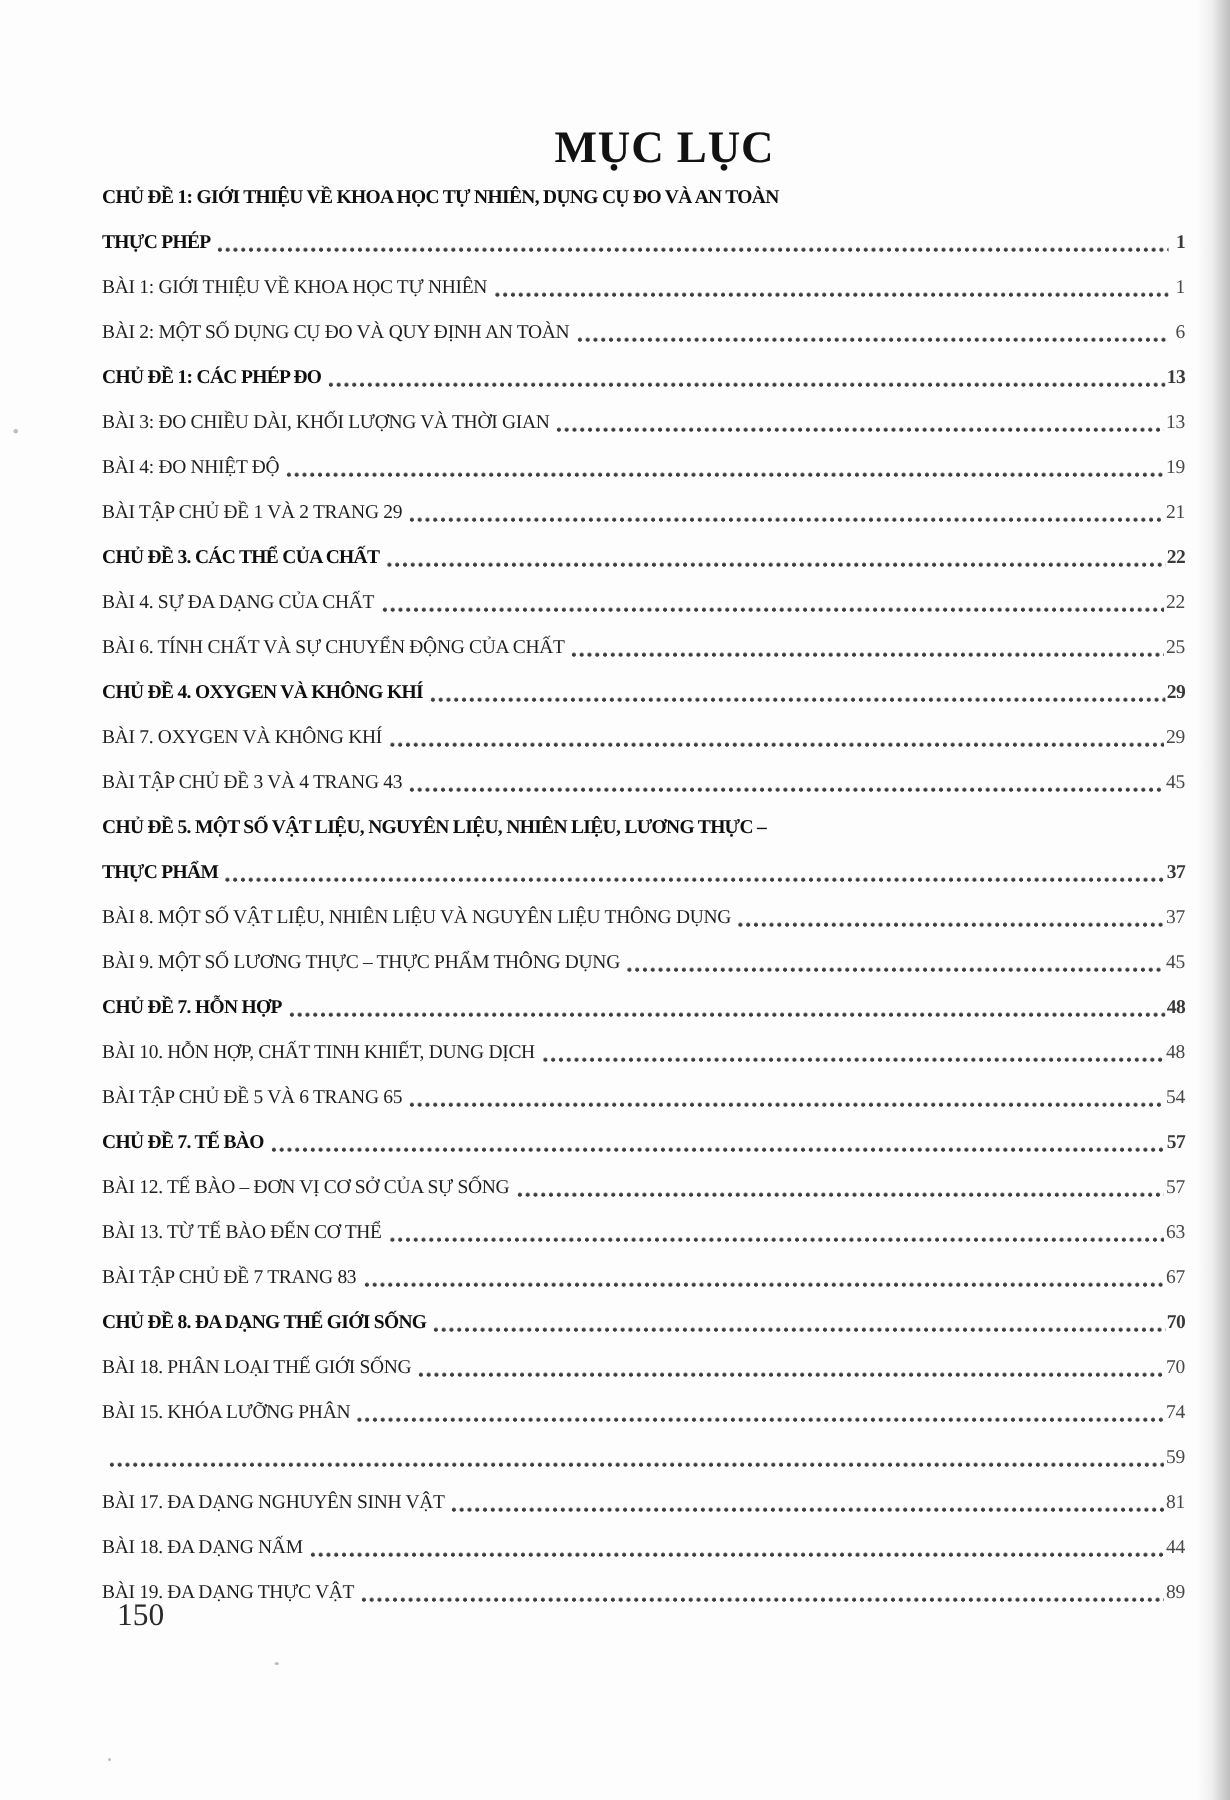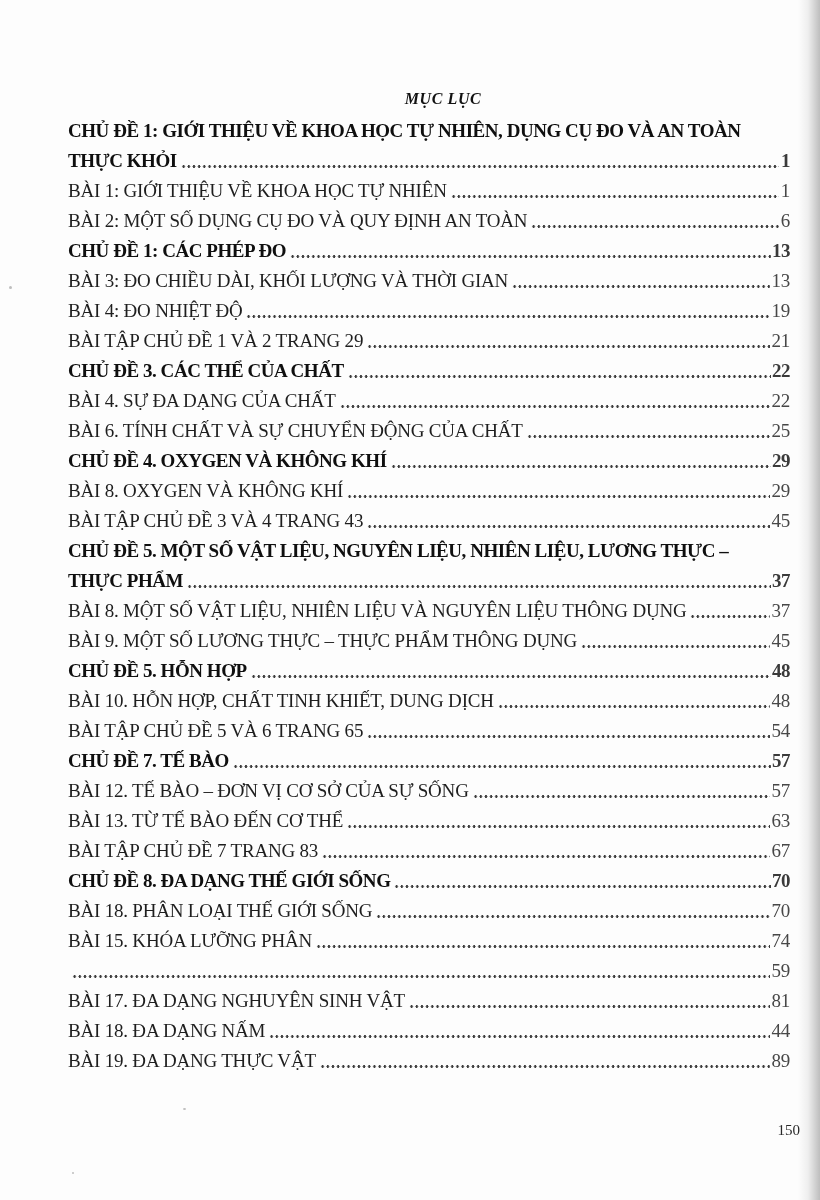--- a/index.html
+++ b/index.html
@@ -5,60 +5,60 @@
   html,body{margin:0;padding:0;}
   body{
     width:820px;height:1200px;position:relative;overflow:hidden;
     background:#fdfdfd;
     font-family:"Liberation Serif","DejaVu Serif",serif;
     color:#1e1e1e;
   }
   .content{position:absolute;left:68px;top:84px;width:722px;}
   .toc-title{
     margin:0 0 2px 0;height:30px;line-height:30px;
-    text-align:center;font-size:16px;font-weight:bold;
-    letter-spacing:.6px;color:#121212;transform:translateX(14px);font-style:italic;
+    text-align:center;font-size:30px;font-weight:bold;
+    letter-spacing:.6px;color:#121212;transform:translateX(14px);
   }
   .row{
     display:flex;height:30px;line-height:30px;
-    font-size:19px;letter-spacing:-0.2px;white-space:nowrap;
+    font-size:13px;letter-spacing:-0.2px;white-space:nowrap;
   }
   .row .lbl{flex:0 0 auto;}
   .row .dots{
     flex:1 1 auto;margin:0 1px 0 4px;
     background:radial-gradient(circle,#3d3d3d 1.15px,rgba(0,0,0,0) 1.5px) repeat-x left bottom 8px;
     background-size:5.2px 3px;
   }
   .row .pg{flex:0 0 auto;color:#474747;min-width:10px;text-align:right;}
   .row.bold{font-weight:bold;letter-spacing:-0.45px;color:#0f0f0f;}
   .row.bold .pg{color:#3a3a3a;}
   .footer{
-    position:absolute;left:68px;top:1116px;width:722px;height:28px;line-height:28px;
-    text-align:right;font-size:15px;color:#2a2a2a;transform:translateX(10px);
+    position:absolute;left:68px;top:1062px;width:722px;height:28px;line-height:28px;
+    text-align:left;font-size:21px;color:#2a2a2a;transform:translateX(10px);
   }
   .edge-shadow{
     position:absolute;top:0;right:0;width:22px;height:1200px;pointer-events:none;
     background:linear-gradient(to right,rgba(110,110,110,0) 0%,rgba(110,110,110,.10) 45%,rgba(95,95,95,.40) 100%);
   }
   .speck{position:absolute;background:#8b8b8b;border-radius:50%;opacity:.55;}
   .speck.s1{left:9px;top:286px;width:3px;height:3px;}
   .speck.s2{left:183px;top:1108px;width:3px;height:2px;}
   .speck.s3{left:72px;top:1172px;width:2px;height:2px;}
 </style>
 </head>
 <body>
 
 <div class="content">
   <h1 class="toc-title">MỤC LỤC</h1>
   <div id="toc-rows">
       <div class="row bold">
         <span class="lbl">CHỦ ĐỀ 1: GIỚI THIỆU VỀ KHOA HỌC TỰ NHIÊN, DỤNG CỤ ĐO VÀ AN TOÀN</span>
       </div>
       <div class="row bold">
-        <span class="lbl">THỰC KHỎI</span>
+        <span class="lbl">THỰC PHÉP</span>
         <span class="dots"></span>
         <span class="pg">1</span>
       </div>
       <div class="row">
         <span class="lbl">BÀI 1: GIỚI THIỆU VỀ KHOA HỌC TỰ NHIÊN</span>
         <span class="dots"></span>
         <span class="pg">1</span>
       </div>
       <div class="row">
         <span class="lbl">BÀI 2: MỘT SỐ DỤNG CỤ ĐO VÀ QUY ĐỊNH AN TOÀN</span>
@@ -99,21 +99,21 @@
         <span class="lbl">BÀI 6. TÍNH CHẤT VÀ SỰ CHUYỂN ĐỘNG CỦA CHẤT</span>
         <span class="dots"></span>
         <span class="pg">25</span>
       </div>
       <div class="row bold">
         <span class="lbl">CHỦ ĐỀ 4. OXYGEN VÀ KHÔNG KHÍ</span>
         <span class="dots"></span>
         <span class="pg">29</span>
       </div>
       <div class="row">
-        <span class="lbl">BÀI 8. OXYGEN VÀ KHÔNG KHÍ</span>
+        <span class="lbl">BÀI 7. OXYGEN VÀ KHÔNG KHÍ</span>
         <span class="dots"></span>
         <span class="pg">29</span>
       </div>
       <div class="row">
         <span class="lbl">BÀI TẬP CHỦ ĐỀ 3 VÀ 4 TRANG 43</span>
         <span class="dots"></span>
         <span class="pg">45</span>
       </div>
       <div class="row bold">
         <span class="lbl">CHỦ ĐỀ 5. MỘT SỐ VẬT LIỆU, NGUYÊN LIỆU, NHIÊN LIỆU, LƯƠNG THỰC –</span>
@@ -127,21 +127,21 @@
         <span class="lbl">BÀI 8. MỘT SỐ VẬT LIỆU, NHIÊN LIỆU VÀ NGUYÊN LIỆU THÔNG DỤNG</span>
         <span class="dots"></span>
         <span class="pg">37</span>
       </div>
       <div class="row">
         <span class="lbl">BÀI 9. MỘT SỐ LƯƠNG THỰC – THỰC PHẨM THÔNG DỤNG</span>
         <span class="dots"></span>
         <span class="pg">45</span>
       </div>
       <div class="row bold">
-        <span class="lbl">CHỦ ĐỀ 5. HỖN HỢP</span>
+        <span class="lbl">CHỦ ĐỀ 7. HỖN HỢP</span>
         <span class="dots"></span>
         <span class="pg">48</span>
       </div>
       <div class="row">
         <span class="lbl">BÀI 10. HỖN HỢP, CHẤT TINH KHIẾT, DUNG DỊCH</span>
         <span class="dots"></span>
         <span class="pg">48</span>
       </div>
       <div class="row">
         <span class="lbl">BÀI TẬP CHỦ ĐỀ 5 VÀ 6 TRANG 65</span>

